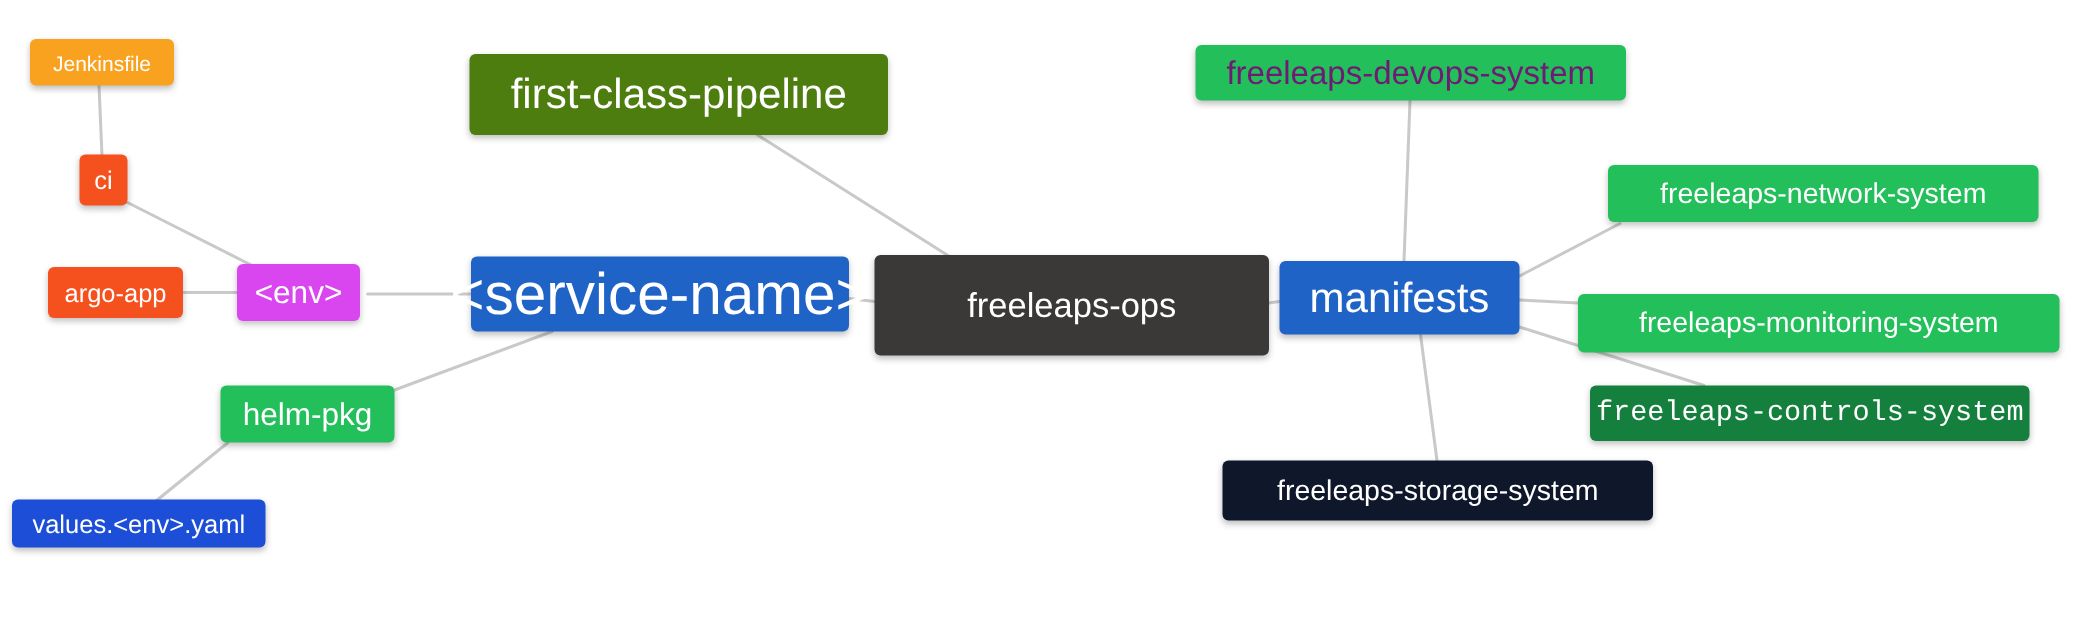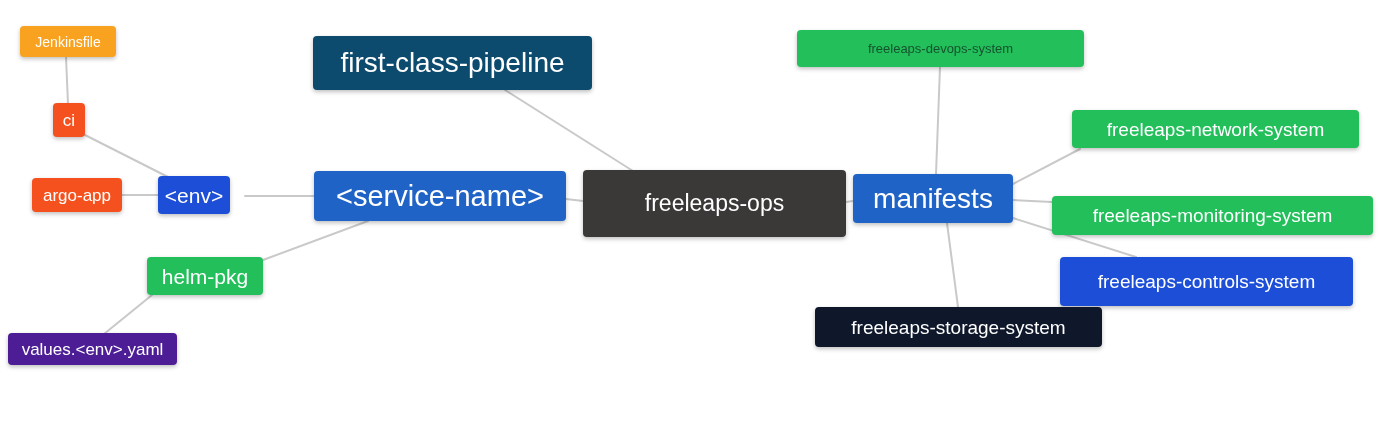--- a/index.html
+++ b/index.html
@@ -49,25 +49,25 @@
       <line x1="846" y1="202" x2="853" y2="201" stroke="#C9C9C9" stroke-width="2" stroke-linecap="round"></line>
       <line x1="936" y1="174" x2="940" y2="67" stroke="#C9C9C9" stroke-width="2" stroke-linecap="round"></line>
       <line x1="1013" y1="184" x2="1080" y2="149" stroke="#C9C9C9" stroke-width="2" stroke-linecap="round"></line>
       <line x1="1013" y1="200" x2="1052" y2="202" stroke="#C9C9C9" stroke-width="2" stroke-linecap="round"></line>
       <line x1="1013" y1="218" x2="1136" y2="257" stroke="#C9C9C9" stroke-width="2" stroke-linecap="round"></line>
       <line x1="947" y1="223" x2="958" y2="307" stroke="#C9C9C9" stroke-width="2" stroke-linecap="round"></line>
     </svg>
     <div class="node" style="left: 20px; top: 26px; width: 96px; height: 31px; font-size: 14px; background: rgb(249, 162, 31); color: rgb(255, 255, 255); text-align: right;">Jenkinsfile</div>
     <div class="node" style="left: 53px; top: 103px; width: 32px; height: 34px; font-size: 17px; background: rgb(244, 81, 30); color: rgb(255, 255, 255);">ci</div>
     <div class="node" style="left: 32px; top: 178px; width: 90px; height: 34px; font-size: 17px; background: rgb(244, 81, 30); color: rgb(255, 255, 255);">argo-app</div>
-    <div class="node" style="left: 158px; top: 176px; width: 72px; height: 38px; font-size: 21px; background: #1d4ed8; color: rgb(255, 255, 255);">&lt;env&gt;</div>
-    <div class="node" style="left: 313px; top: 36px; width: 279px; height: 54px; font-size: 28px; background: #0c4a6e; color: rgb(255, 255, 255);">first-class-pipeline</div>
-    <div class="node" style="left: 314px; top: 171px; width: 252px; height: 50px; font-size: 29px; background: rgb(32, 99, 198); color: rgb(255, 255, 255);">&lt;service-name&gt;</div>
+    <div class="node" style="left: 158px; top: 176px; width: 82px; height: 38px; font-size: 21px; background: #d946ef; color: rgb(255, 255, 255);">&lt;env&gt;</div>
+    <div class="node" style="left: 313px; top: 36px; width: 279px; height: 54px; font-size: 28px; background: #4d7c0f; color: rgb(255, 255, 255);">first-class-pipeline</div>
+    <div class="node" style="left: 314px; top: 171px; width: 252px; height: 50px; font-size: 39px; background: rgb(32, 99, 198); color: rgb(255, 255, 255);">&lt;service-name&gt;</div>
     <div class="node" style="left: 583px; top: 170px; width: 263px; height: 67px; font-size: 23px; background: rgb(59, 56, 56); color: rgb(255, 255, 255);">freeleaps-ops</div>
     <div class="node" style="left: 853px; top: 174px; width: 160px; height: 49px; font-size: 28px; background: rgb(32, 99, 198); color: rgb(255, 255, 255);">manifests</div>
     <div class="node" style="left: 147px; top: 257px; width: 116px; height: 38px; font-size: 21px; background: rgb(35, 191, 91); color: rgb(255, 255, 255);">helm-pkg</div>
-    <div class="node" style="left: 8px; top: 333px; width: 169px; height: 32px; font-size: 17px; background: #4c1d95; color: rgb(255, 255, 255);">values.&lt;env&gt;.yaml</div>
-    <div class="node" style="left: 797px; top: 30px; width: 287px; height: 37px; font-size: 13px; background: rgb(35, 191, 91); color: #14532d;">freeleaps-devops-system</div>
+    <div class="node" style="left: 8px; top: 333px; width: 169px; height: 32px; font-size: 17px; background: #1d4ed8; color: rgb(255, 255, 255);">values.&lt;env&gt;.yaml</div>
+    <div class="node" style="left: 797px; top: 30px; width: 287px; height: 37px; font-size: 22px; background: rgb(35, 191, 91); color: #701a75;">freeleaps-devops-system</div>
     <div class="node" style="left: 1055px; top: 110px; width: 287px; height: 38px; font-size: 19px; background: rgb(35, 191, 91); color: rgb(255, 255, 255); margin-left: 17px;">freeleaps-network-system</div>
     <div class="node" style="left: 1052px; top: 184px; width: 321px; height: 39px; font-size: 19px; background: rgb(35, 191, 91); color: rgb(255, 255, 255); margin-top: 12px;">freeleaps-monitoring-system</div>
-    <div class="node" style="left: 1060px; top: 257px; width: 293px; height: 49px; font-size: 19px; background: #1d4ed8; color: rgb(255, 255, 255);">freeleaps-controls-system</div>
+    <div class="node" style="left: 1060px; top: 257px; width: 293px; height: 37px; font-size: 19px; background: #15803d; color: rgb(255, 255, 255); font-family: Liberation Mono, monospace;">freeleaps-controls-system</div>
     <div class="node" style="left: 815px; top: 307px; width: 287px; height: 40px; font-size: 19px; background: #0f172a; color: rgb(255, 255, 255);">freeleaps-storage-system</div>
   </div>
 
 </body></html>

